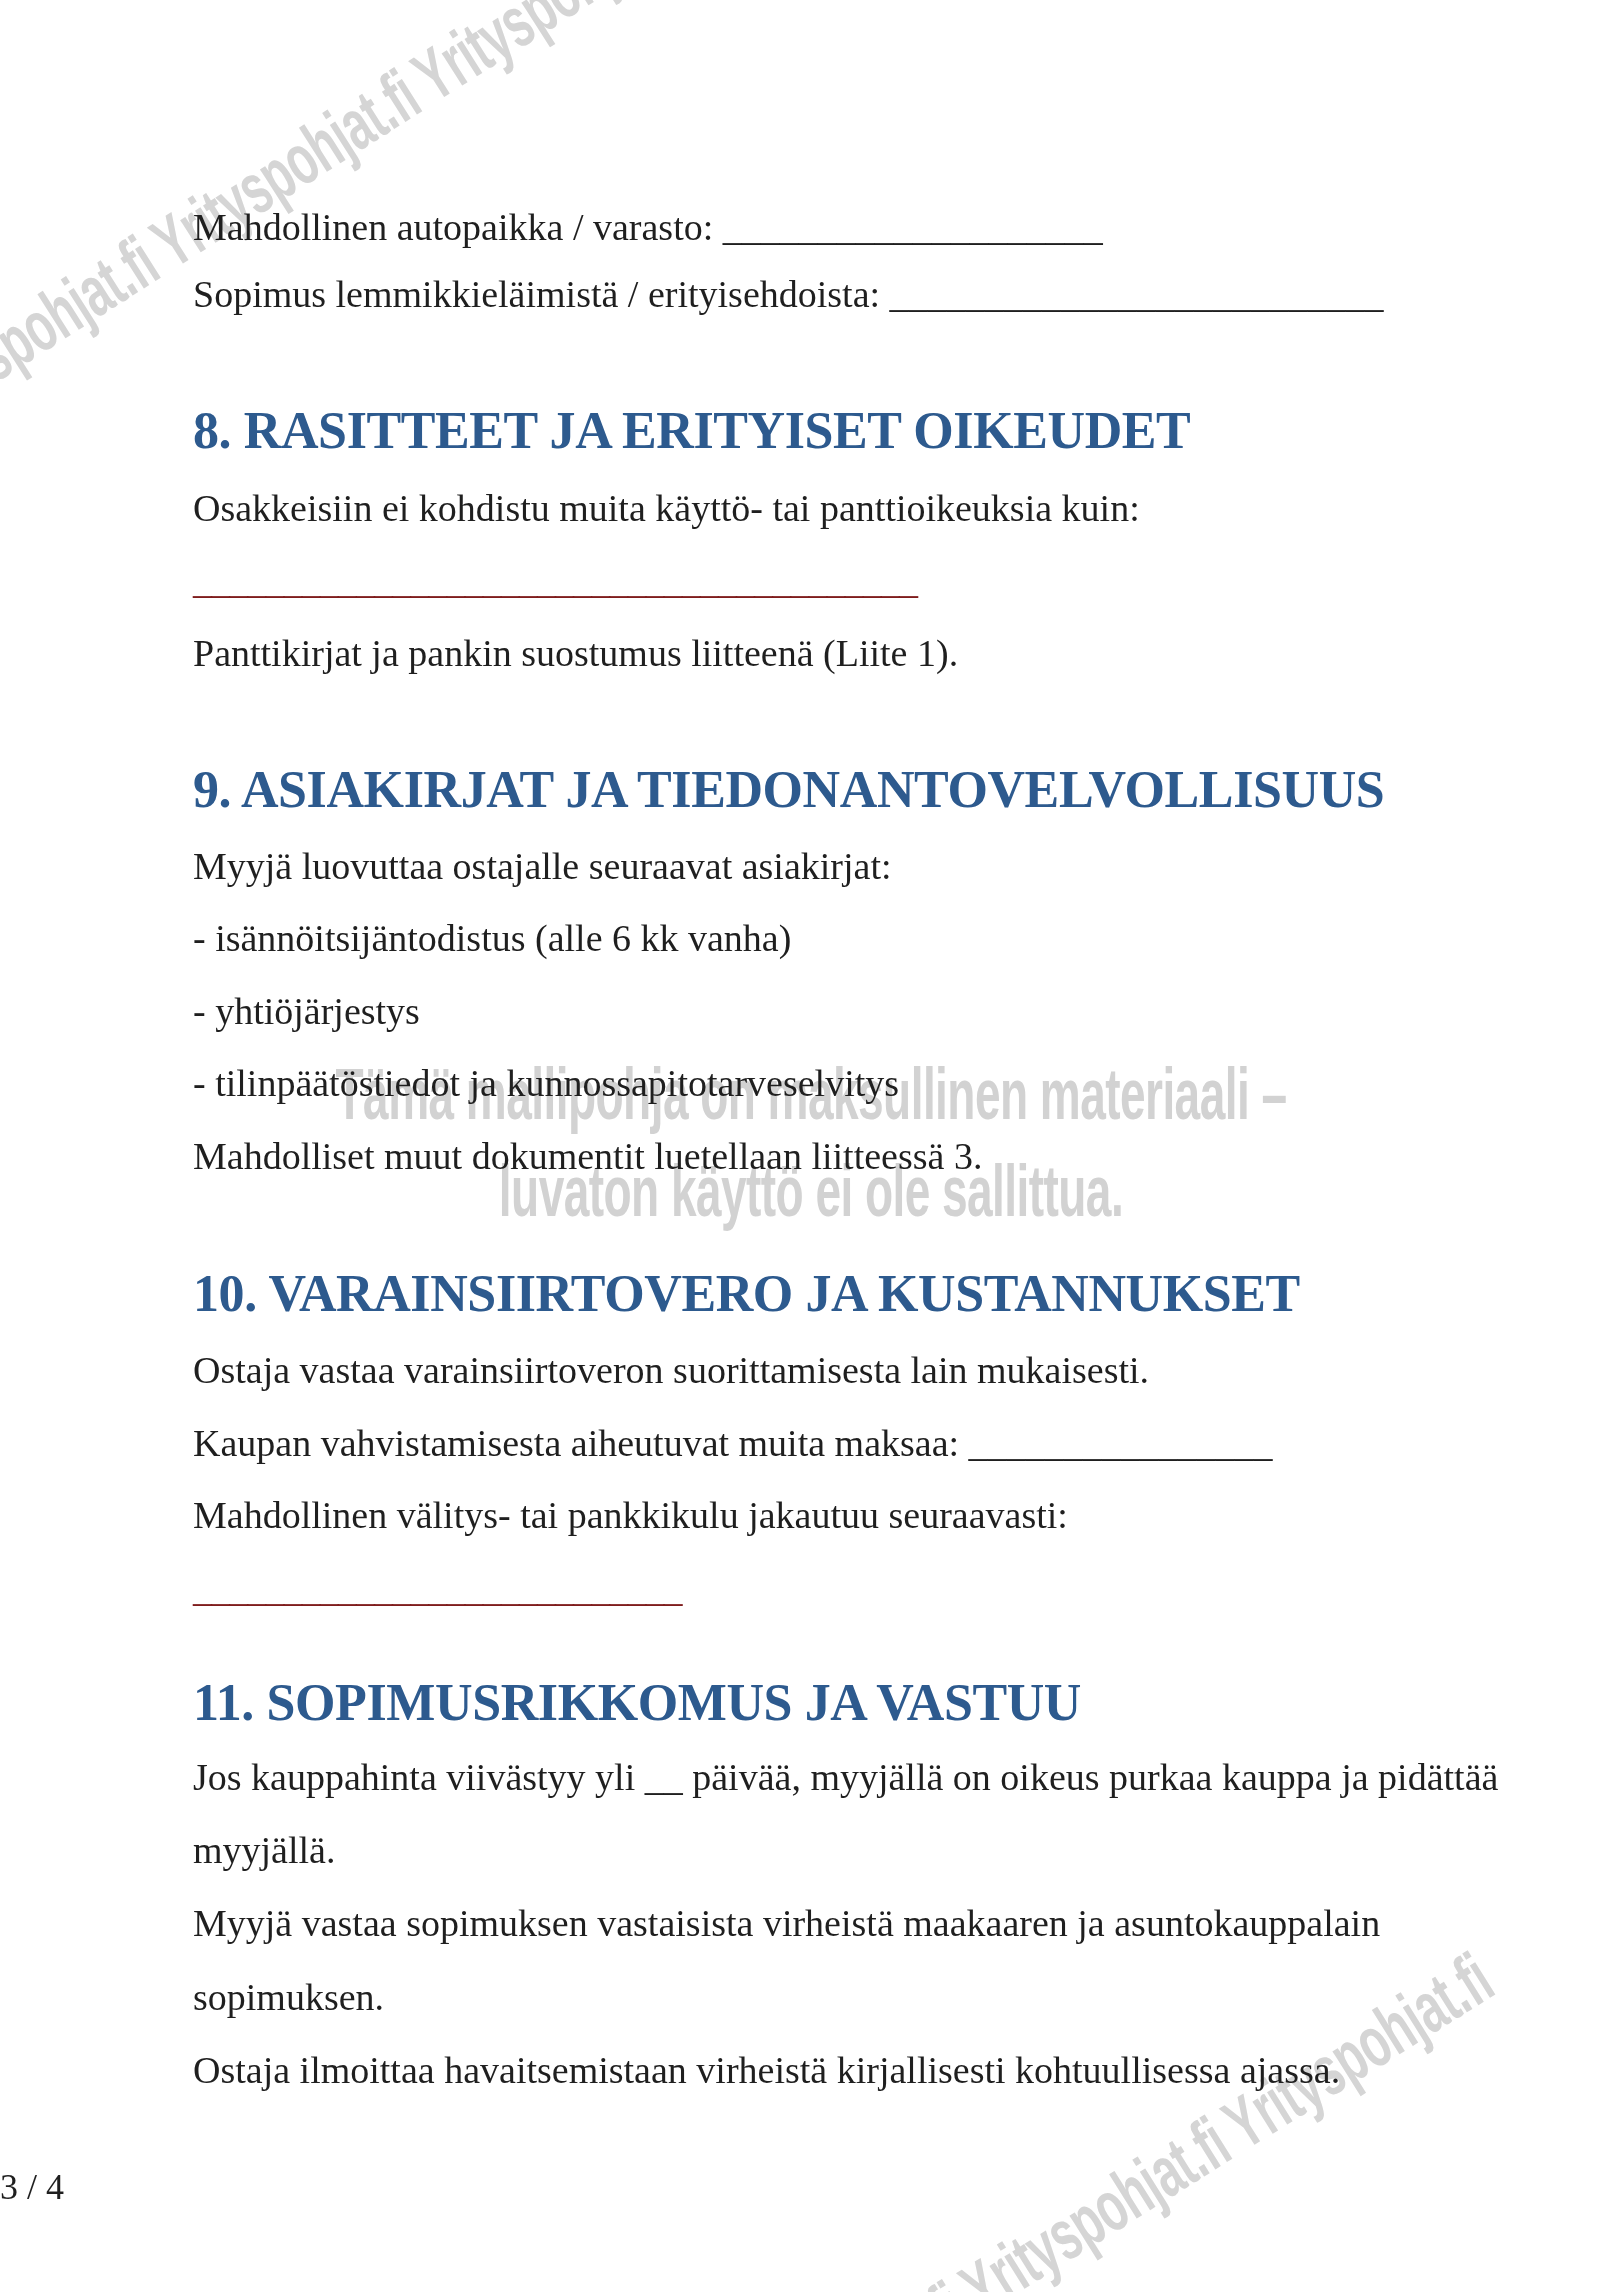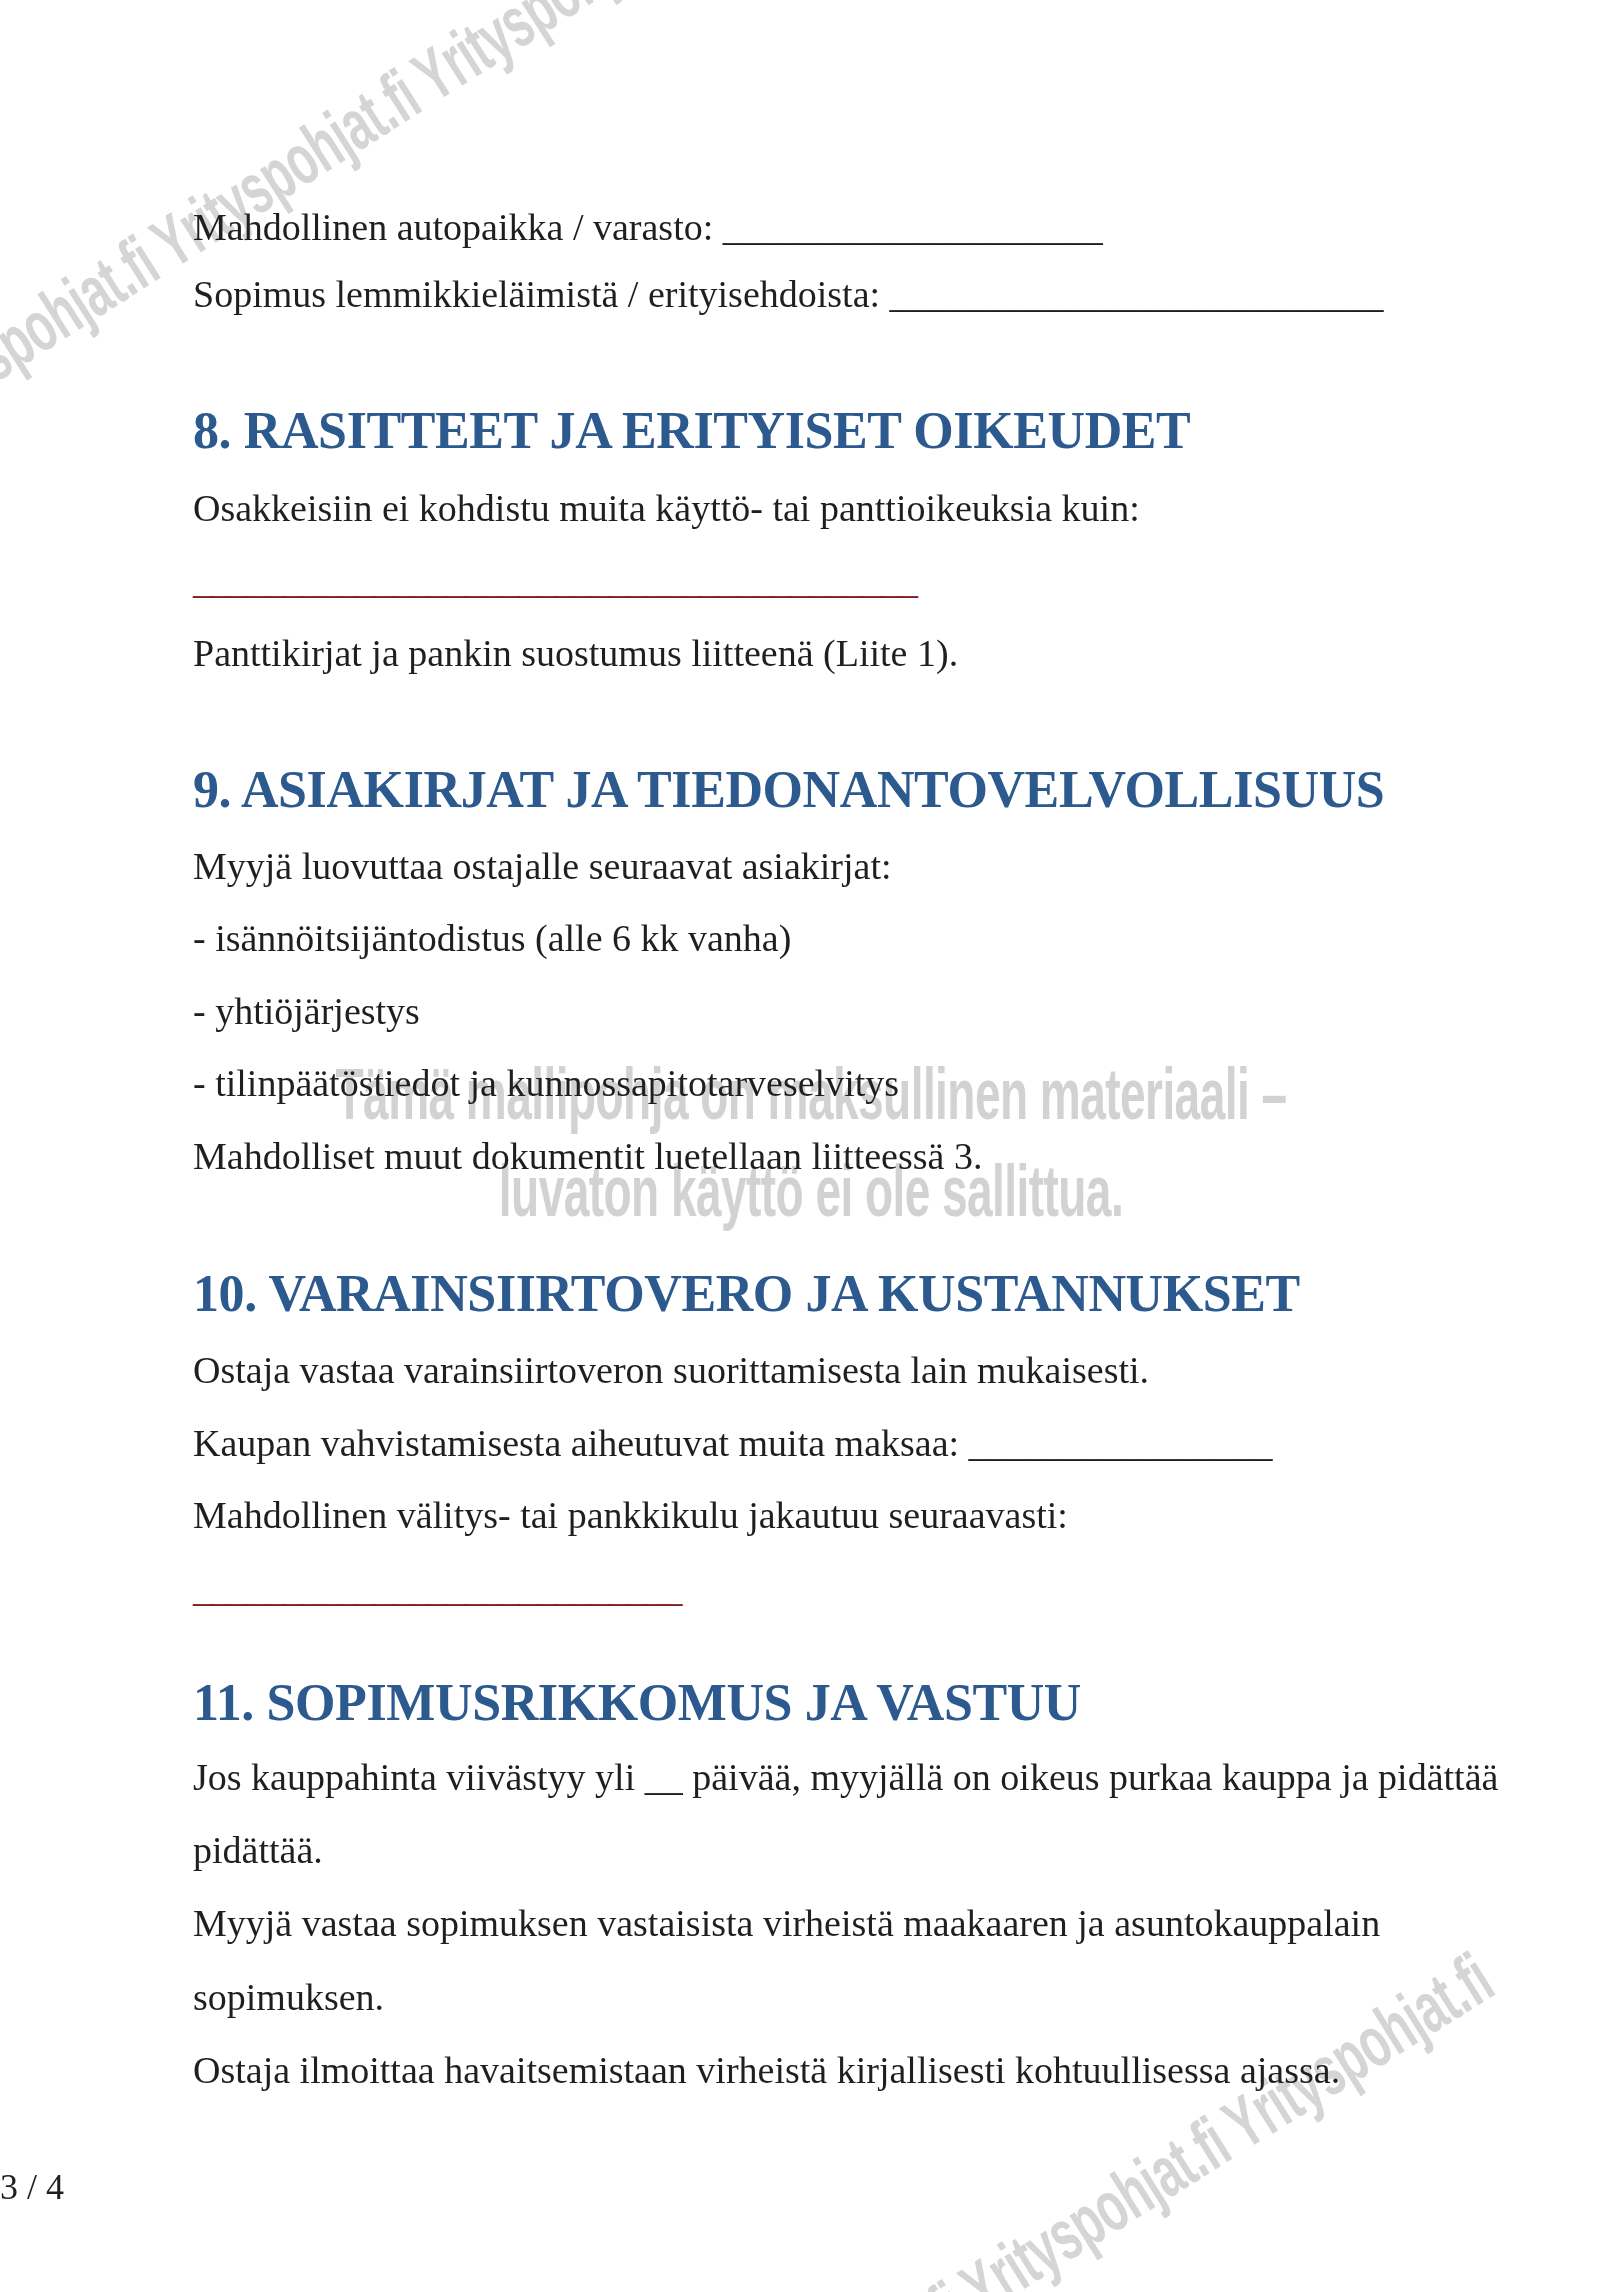--- a/index.html
+++ b/index.html
@@ -106,21 +106,21 @@
     <div class="body-line" style="top:1420px">Kaupan vahvistamisesta aiheutuvat muita maksaa: ________________</div>
 
     <div class="body-line" style="top:1492px">Mahdollinen välitys- tai pankkikulu jakautuu seuraavasti:</div>
 
     <div class="blank-line" style="top:1565px">___________________________</div>
 
     <div class="heading" style="top:1679px">11. SOPIMUSRIKKOMUS JA VASTUU</div>
 
     <div class="body-line" style="top:1754px">Jos kauppahinta viivästyy yli __ päivää, myyjällä on oikeus purkaa kauppa ja pidättää</div>
 
-    <div class="body-line" style="top:1827px">pidättää.</div>
+    <div class="body-line" style="top:1827px">myyjällä.</div>
 
     <div class="body-line" style="top:1900px">Myyjä vastaa sopimuksen vastaisista virheistä maakaaren ja asuntokauppalain</div>
 
     <div class="body-line" style="top:1974px">sopimuksen.</div>
 
     <div class="body-line" style="top:2047px">Ostaja ilmoittaa havaitsemistaan virheistä kirjallisesti kohtuullisessa ajassa.</div>
 
     <div class="footer-page" style="top:2166px">3 / 4</div>
 
   </div>

